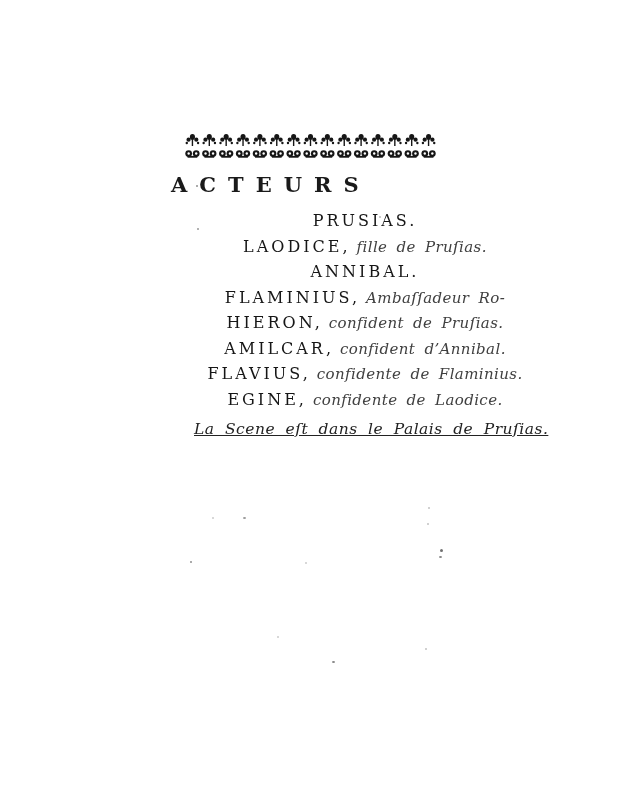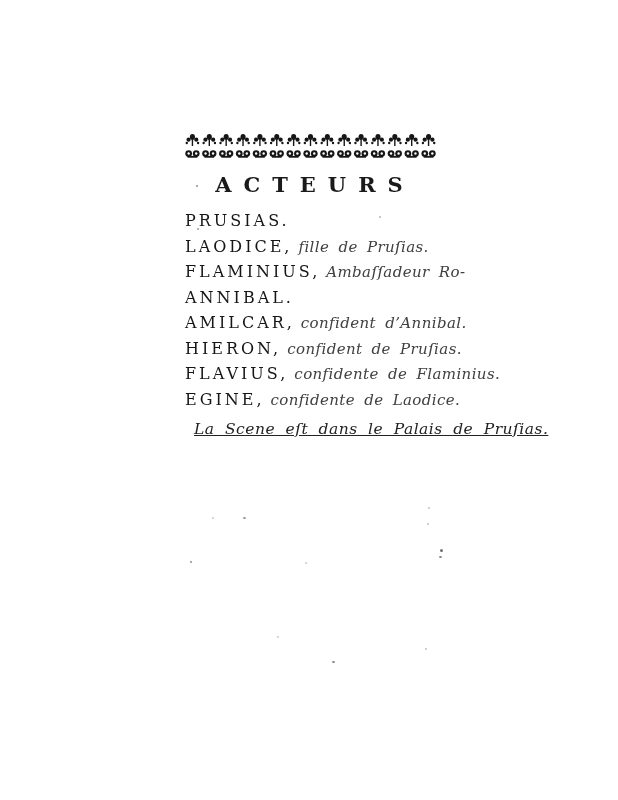--- a/index.html
+++ b/index.html
@@ -11,27 +11,26 @@
     overflow:hidden;
   }
   .page{
     position:absolute;inset:0;background:#ffffff;color:#1c1c1c;
   }
   .ornament{
     position:absolute;left:184px;top:131px;width:253px;height:31px;
   }
   .page-title{
     position:absolute;left:159px;top:172px;width:300px;
-    text-align:center;
     font-size:21px;font-weight:700;
     letter-spacing:12px;text-indent:12px;
     color:#1a1a1a;
   }
   .cast{
-    position:absolute;left:185px;top:208px;width:360px;
+    position:absolute;left:185px;top:208px;width:360px;text-align:center;
   }
   .char-row{
     height:25.5px;line-height:25.5px;white-space:nowrap;
   }
   .char-name{
     font-size:16px;letter-spacing:3px;color:#161616;
   }
   .char-desc{
     font-style:italic;font-size:15px;
     letter-spacing:0.4px;word-spacing:4px;
@@ -95,24 +94,24 @@
         </g>
     </svg>
   </div>
 
   <div class="page-title">ACTEURS</div>
 
   <div class="cast">
     <div id="character-rows">
         <div class="char-row"><span class="char-name">PRUSIAS.</span></div>
         <div class="char-row"><span class="char-name">LAODICE,</span><span class="char-desc">fille de Pruſias.</span></div>
+        <div class="char-row"><span class="char-name">ANNIBAL.</span></div>
         <div class="char-row"><span class="char-name">FLAMINIUS,</span><span class="char-desc">Ambaſſadeur Ro-</span></div>
-        <div class="char-row"><span class="char-name">ANNIBAL.</span></div>
+        <div class="char-row"><span class="char-name">HIERON,</span><span class="char-desc">confident de Pruſias.</span></div>
         <div class="char-row"><span class="char-name">AMILCAR,</span><span class="char-desc">confident d’Annibal.</span></div>
-        <div class="char-row"><span class="char-name">HIERON,</span><span class="char-desc">confident de Pruſias.</span></div>
         <div class="char-row"><span class="char-name">FLAVIUS,</span><span class="char-desc">confidente de Flaminius.</span></div>
         <div class="char-row"><span class="char-name">EGINE,</span><span class="char-desc">confidente de Laodice.</span></div>
       </div>
     <div class="scene-note">La Scene eſt dans le Palais de Pruſias.</div>
   </div>
 
   <div class="speck" style="left:196px;top:185px;width:2px;height:2px;opacity:.55"></div>
   <div class="speck" style="left:197px;top:228px;width:2px;height:2px;opacity:.5"></div>
   <div class="speck" style="left:379px;top:216px;width:2px;height:2px;opacity:.35"></div>
   <div class="speck" style="left:243px;top:517px;width:3px;height:2px;opacity:.5"></div>

